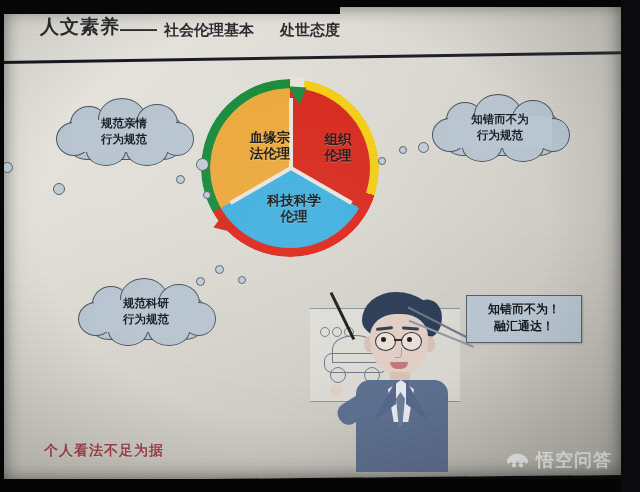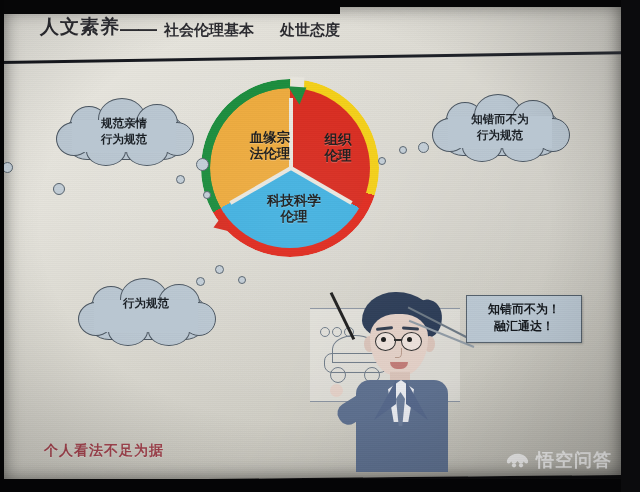--- a/index.html
+++ b/index.html
@@ -280,20 +280,21 @@
     <div class="cloud-body"></div>
     <div class="puff" style="left:6px;top:6px;width:36px;height:34px;"></div>
     <div class="puff" style="left:34px;top:-2px;width:46px;height:40px;"></div>
     <div class="puff" style="left:72px;top:4px;width:40px;height:36px;"></div>
     <div class="puff" style="left:-8px;top:22px;width:34px;height:32px;"></div>
     <div class="puff" style="left:96px;top:22px;width:32px;height:32px;"></div>
     <div class="puff" style="left:22px;top:36px;width:38px;height:28px;"></div>
     <div class="puff" style="left:62px;top:36px;width:40px;height:28px;"></div>
     <div class="cloud-mask"></div>
     <div class="cloud-text">
+      <div>规范科研</div>
       <div>行为规范</div>
     </div>
   </div>
 
   <div class="dot" style="left:196px;top:158px;width:11px;height:11px;"></div>
   <div class="dot" style="left:176px;top:175px;width:7px;height:7px;"></div>
   <div class="dot" style="left:203px;top:191px;width:6px;height:6px;"></div>
   <div class="dot" style="left:53px;top:183px;width:10px;height:10px;"></div>
   <div class="dot" style="left:2px;top:162px;width:9px;height:9px;"></div>
   <div class="dot" style="left:418px;top:142px;width:9px;height:9px;"></div>

